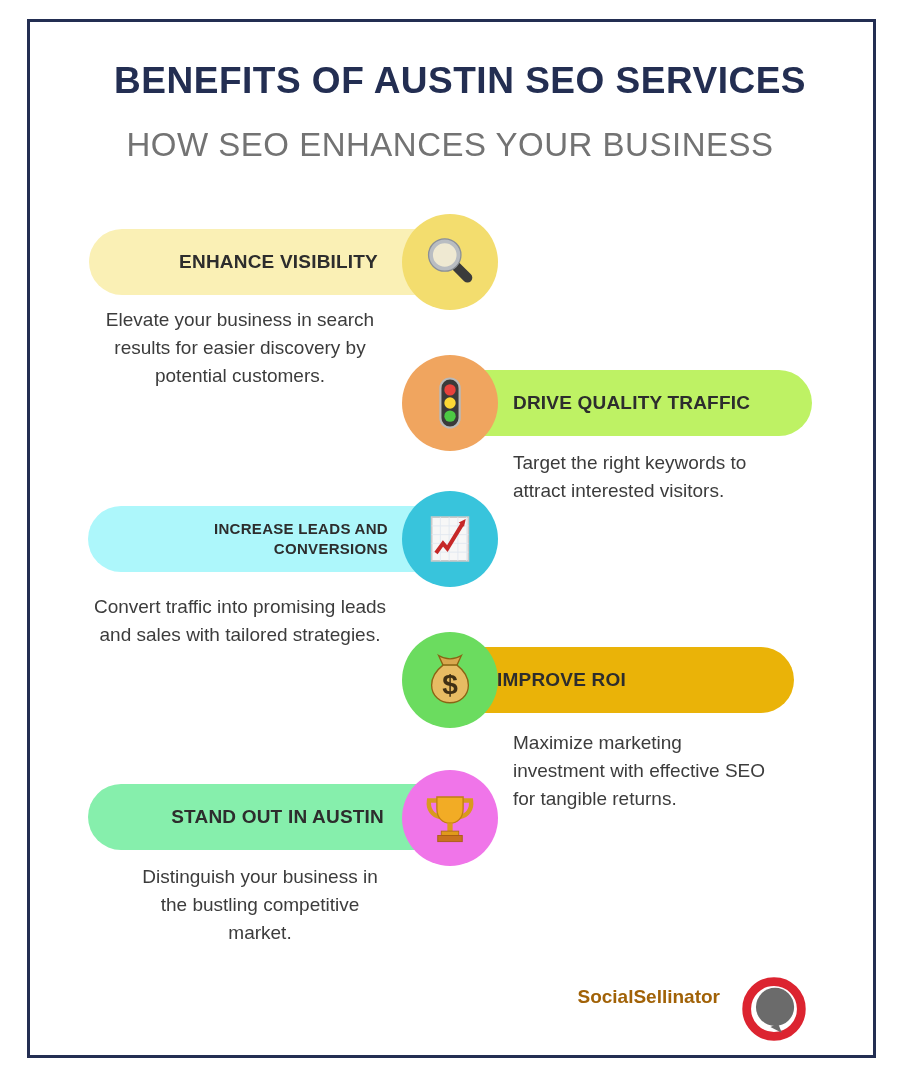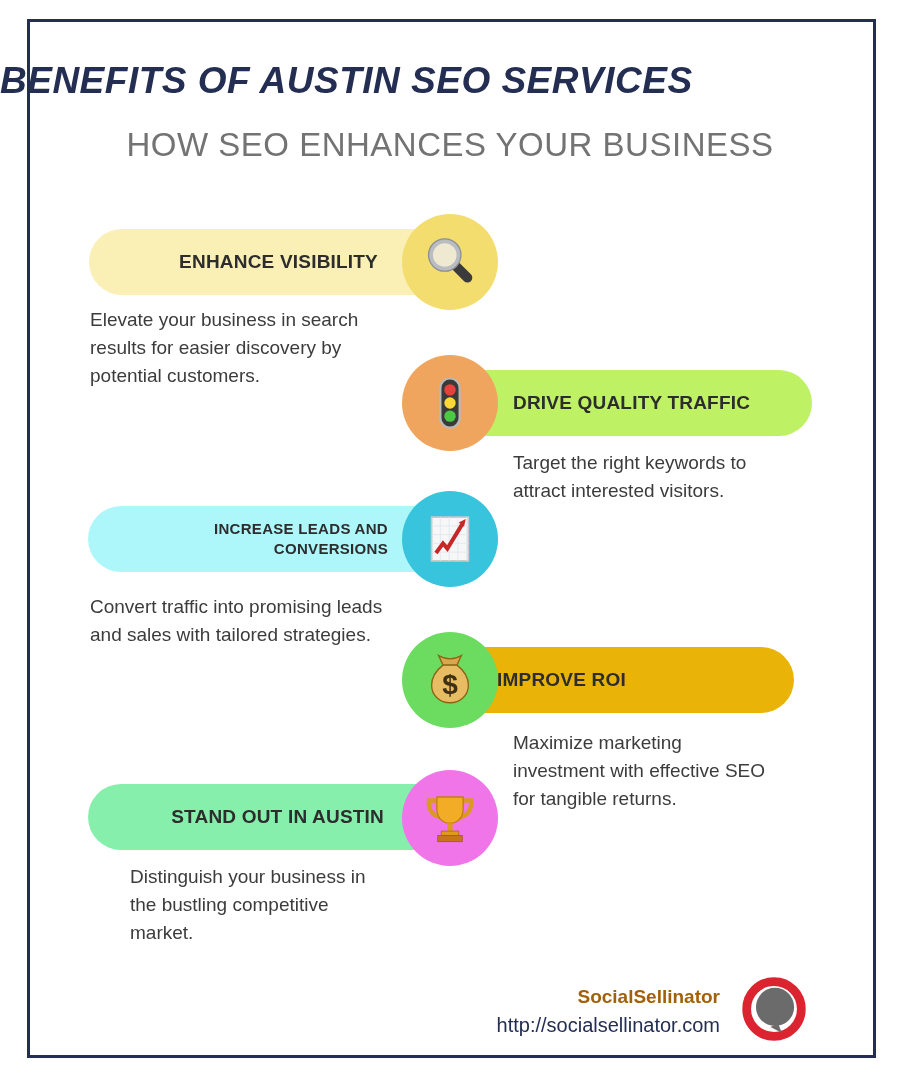--- a/index.html
+++ b/index.html
@@ -6,24 +6,23 @@
   body { background:#ffffff; }
   .canvas {
     position:relative; width:900px; height:1080px; background:#ffffff;
     font-family:"Liberation Sans", sans-serif; overflow:hidden;
   }
   .frame {
     position:absolute; left:27px; top:19px; width:849px; height:1039px;
     border:3px solid #232e52;
   }
   .page-title {
-    position:absolute; left:0; top:60px; width:806px; text-align:left;
+    position:absolute; left:0; top:60px; width:806px; text-align:right;
     font-size:37px; font-weight:bold; color:#232e52; letter-spacing:0.5px;
     white-space:nowrap;
-    font-style:italic;
   }
   .page-subtitle {
     position:absolute; left:0; top:126px; width:900px; text-align:center;
     font-size:33px; font-weight:400; color:#737373; letter-spacing:0.5px;
     white-space:nowrap;
   }
   .pill {
     position:absolute; height:66px; border-radius:33px;
     display:flex; align-items:center;
   }
@@ -31,21 +30,21 @@
     font-weight:bold; font-size:19px; color:#2d2d2d; letter-spacing:0.2px;
   }
   .circle {
     position:absolute; width:96px; height:96px; border-radius:50%;
     display:flex; align-items:center; justify-content:center;
   }
   .circle svg { width:56px; height:56px; }
   .desc {
     position:absolute; font-size:19px; line-height:28px; color:#3c3c3c;
   }
-  .align-right { text-align:left; }
+  .align-right { text-align:center; }
   
   .item1 .pill { left:89px; top:229px; width:367px; background:#FAF0B5; justify-content:flex-end; padding-right:78px; }
   .item1 .circle { left:402px; top:214px; background:#F3DD6E; }
   .item1 .desc { right:510px; top:306px; width:300px; }
   
   .item2 .pill { left:444px; top:370px; width:368px; background:#bef264; padding-left:69px; }
   .item2 .circle { left:402px; top:355px; background:#F0A55F; }
   .item2 .desc { left:513px; top:449px; width:285px; }
   
   .item3 .pill { left:88px; top:506px; width:368px; background:#ADF7FB; justify-content:flex-end; padding-right:68px; }
@@ -146,21 +145,20 @@
         <rect x="29" y="38" width="6" height="9" fill="#e09a1b"></rect>
         <rect x="22" y="47" width="20" height="5" fill="#e09a1b" stroke="#b06f10" stroke-width="1"></rect>
         <rect x="18" y="52" width="28" height="7" fill="#c8731d" stroke="#a85d10" stroke-width="1"></rect>
       </svg>
     </div>
     <p class="desc align-right">Distinguish your business in the bustling competitive market.</p>
   </section>
 
   <div class="brand-block">
     <div class="brand-name">SocialSellinator</div>
-    <div class="brand-url">http://socialsellinator.com</div>
   </div>
   <div class="logo">
     <svg viewBox="0 0 64 64">
       <circle cx="32" cy="32" r="26.5" fill="none" stroke="#DC2430" stroke-width="8.5"></circle>
       <circle cx="33" cy="30" r="18.5" fill="#6B6B6B"></circle>
       <path d="M36 46 l3.5 9 l-11 -5.5 z" fill="#6B6B6B"></path>
     </svg>
   </div>
 </div>
 

